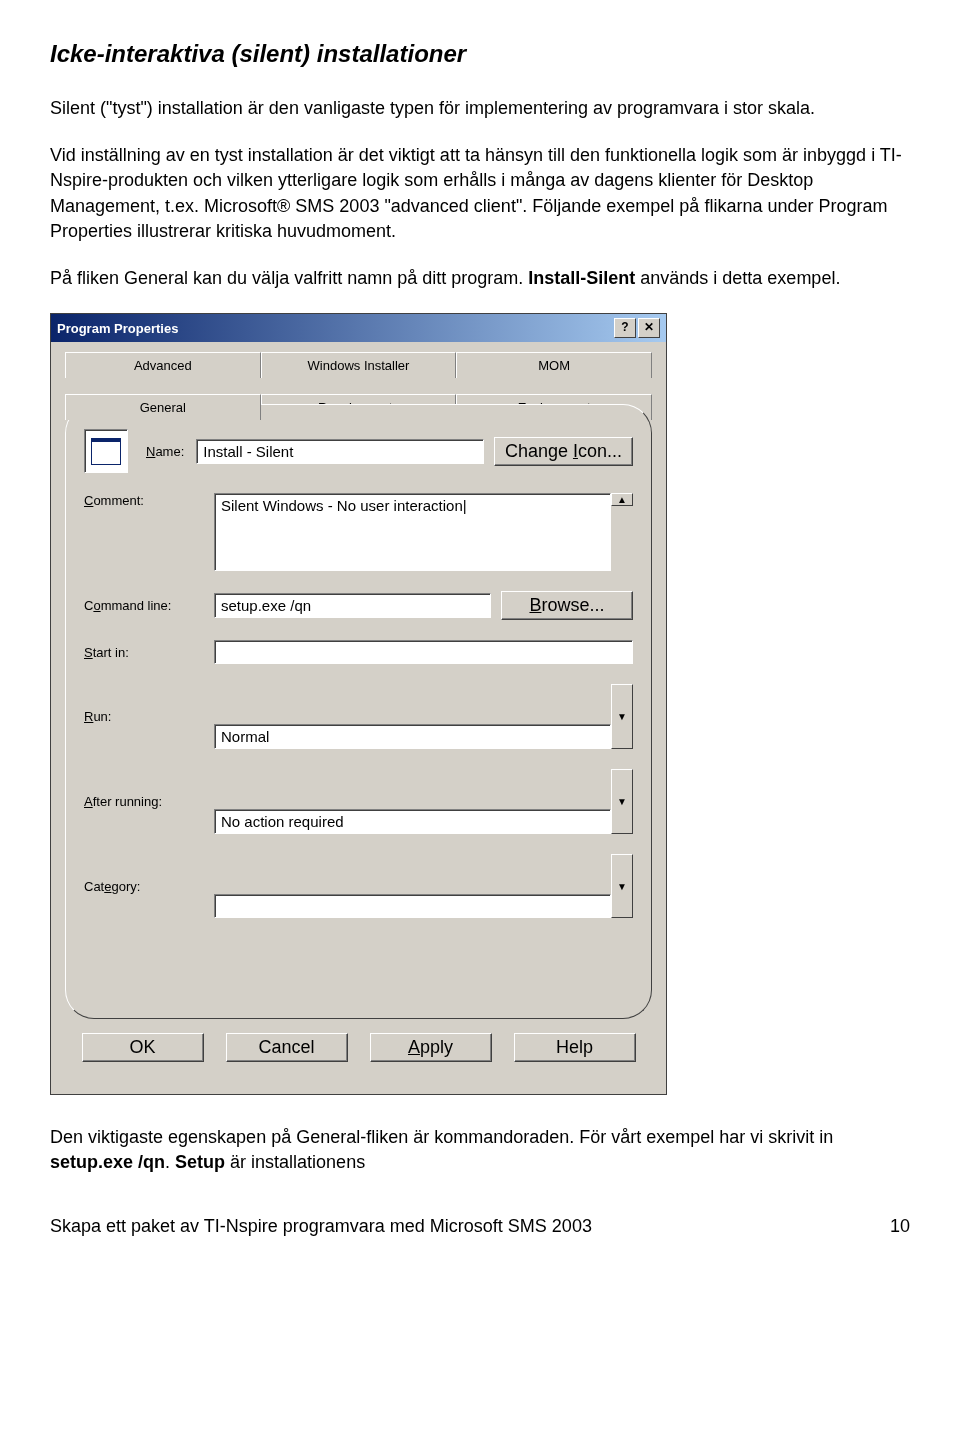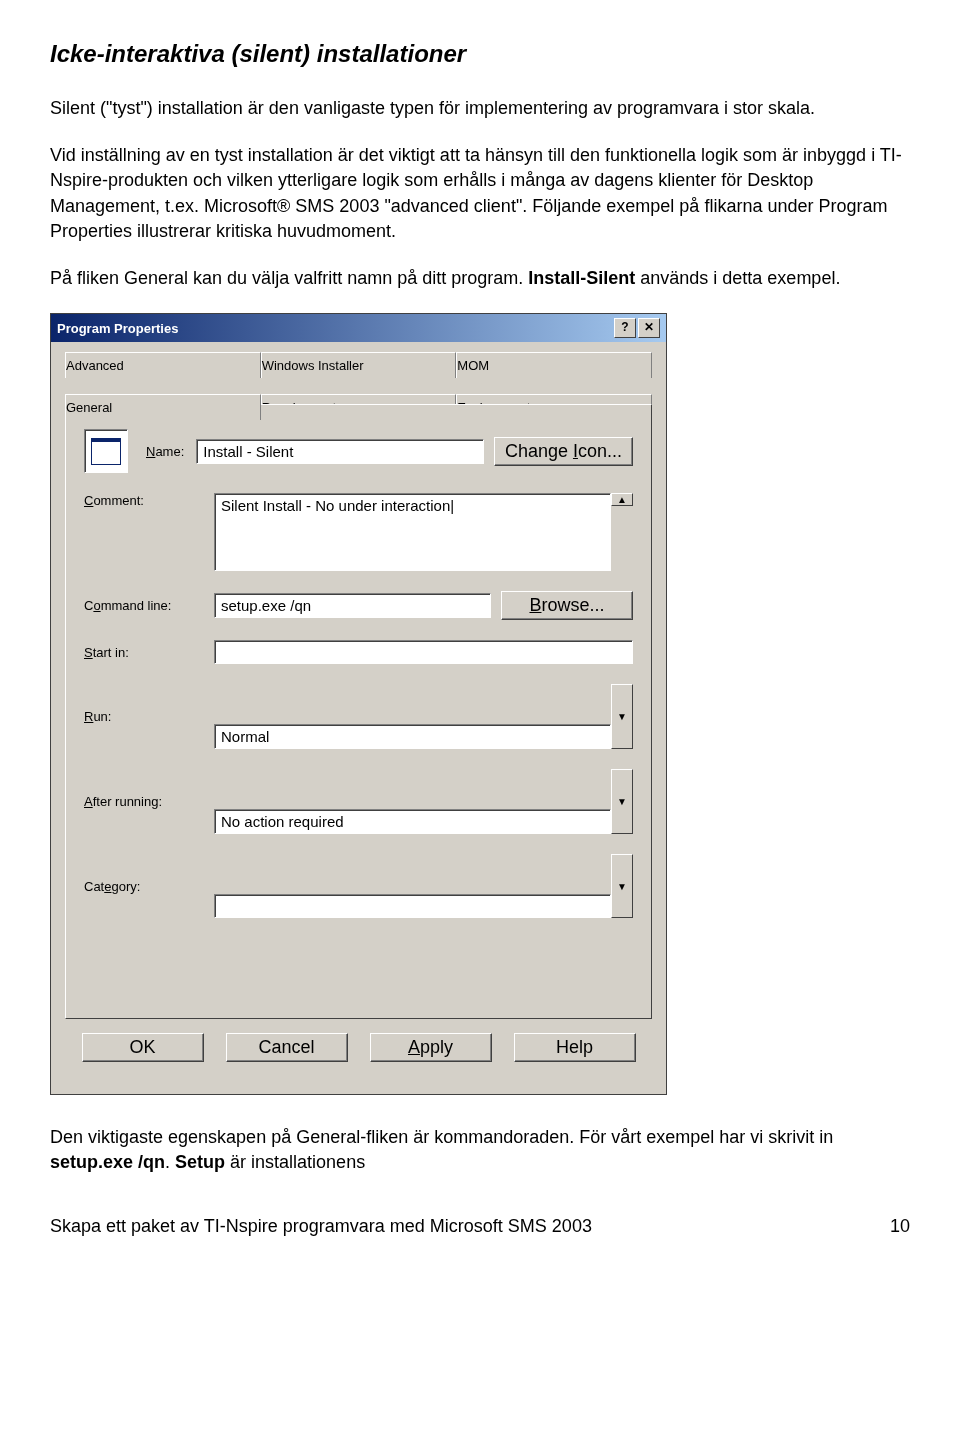--- a/index.html
+++ b/index.html
@@ -73,38 +73,39 @@
   .tabrow2 {
     position: relative;
     top: 16px;
   }
   .tab {
     background: #d4d0c8;
     border-top: 1px solid #fff;
     border-left: 1px solid #fff;
     border-right: 1px solid #808080;
     border-bottom: none;
-    text-align: left;
+    text-align: center;
     padding: 5px 0;
     font-size: 13px;
     cursor: pointer;
   }
   .tab.active {
     position: relative;
     z-index: 2;
     background: #d4d0c8;
   }
   .tab-panel {
     border-top: 1px solid #fff;
     border-left: 1px solid #fff;
     border-right: 1px solid #404040;
     border-bottom: 1px solid #404040;
     padding: 24px 18px 80px 18px;
     background: #d4d0c8;
     position: relative;
+    border-radius: 29px;
   }
   .row {
     display: flex;
     align-items: center;
     margin-bottom: 20px;
   }
   .label {
     width: 130px;
     font-size: 13px;
   }
@@ -259,21 +260,21 @@
           <div class="iconbox">
             <div class="iconbox-inner"></div>
           </div>
           <div class="label"><span class="ul">N</span>ame:</div>
           <div class="input-box">Install - Silent</div>
           <div class="btn3d">Change <span class="ul">I</span>con...</div>
         </div>
 
         <div class="row" style="align-items:flex-start;">
           <div class="label"><span class="ul">C</span>omment:</div>
-          <div class="input-box textarea-box"><span>Silent Install - No under interaction</span><span class="textarea-cursor"></span></div>
+          <div class="input-box textarea-box"><span>Silent Windows - No user interaction</span><span class="textarea-cursor"></span></div>
           <div class="textarea-scroll">▲</div>
         </div>
 
         <div class="row">
           <div class="label">C<span class="ul">o</span>mmand line:</div>
           <div class="input-box">setup.exe /qn</div>
           <div class="btn3d"><span class="ul">B</span>rowse...</div>
         </div>
 
         <div class="row">

